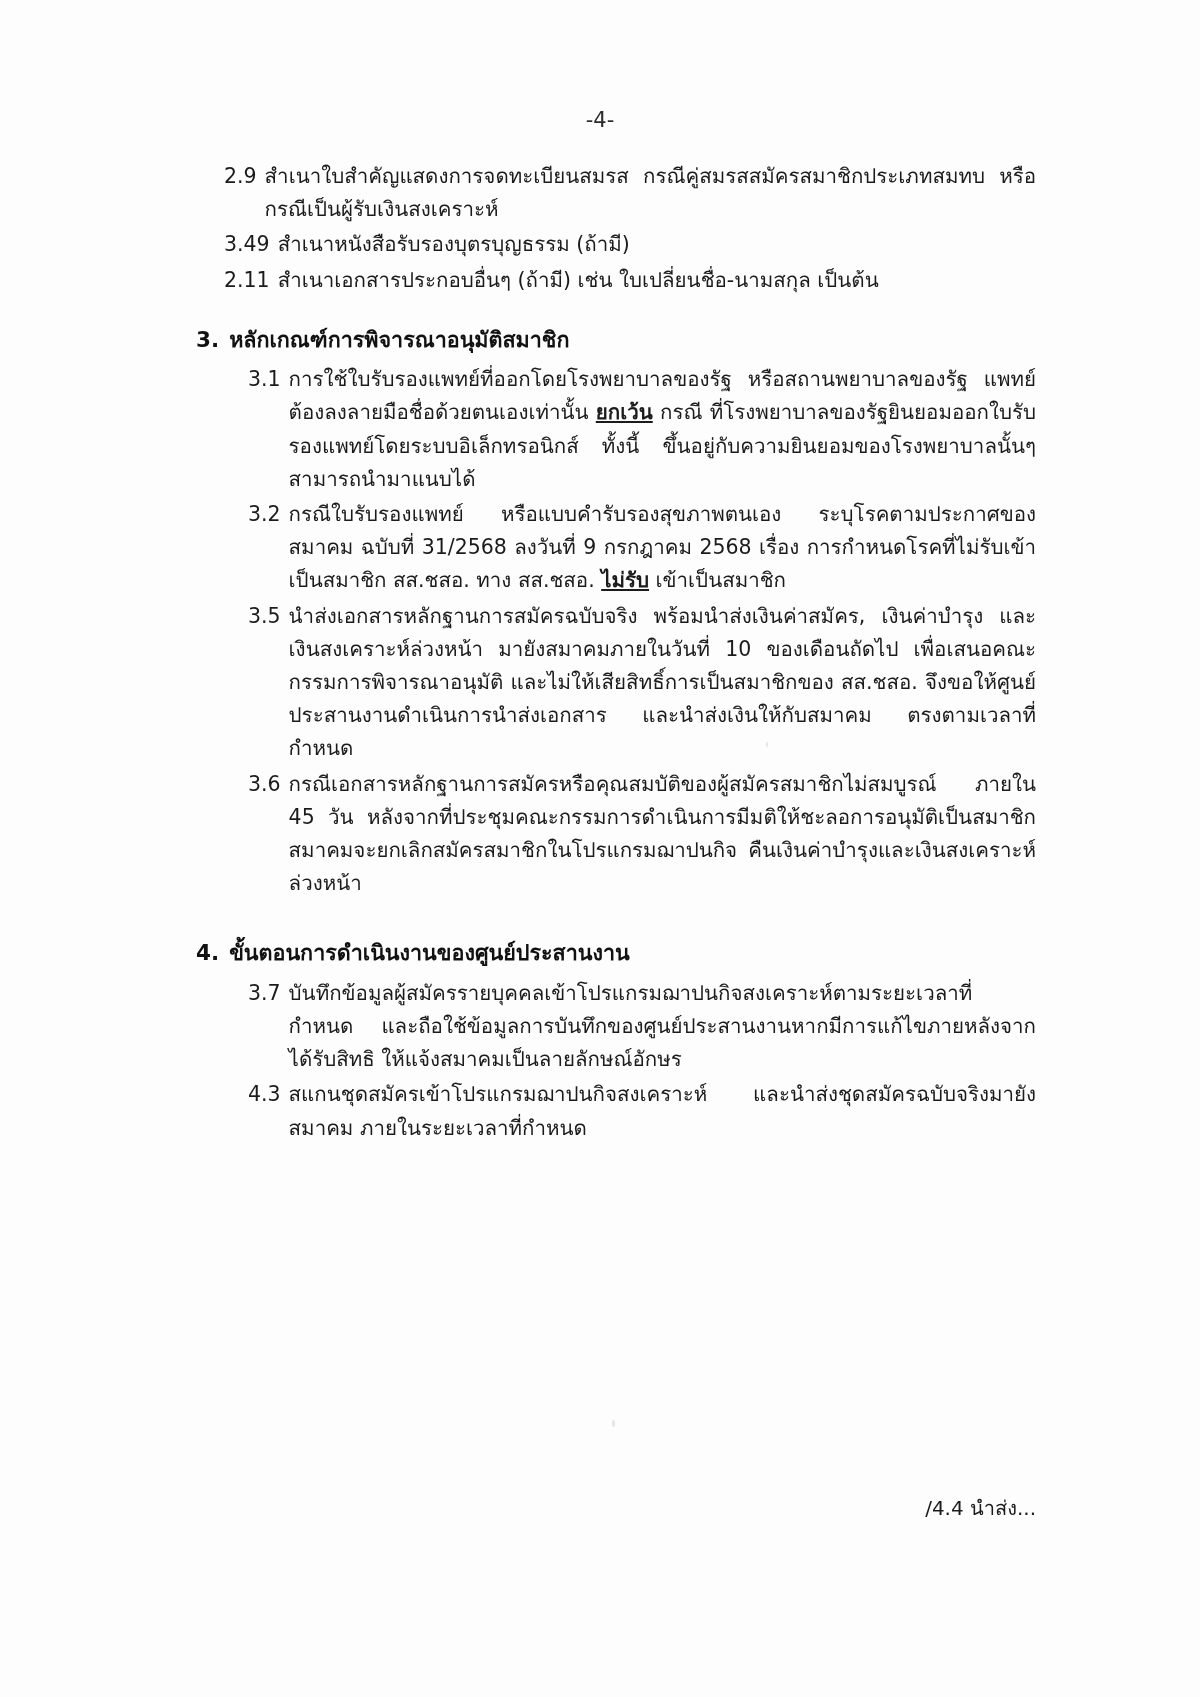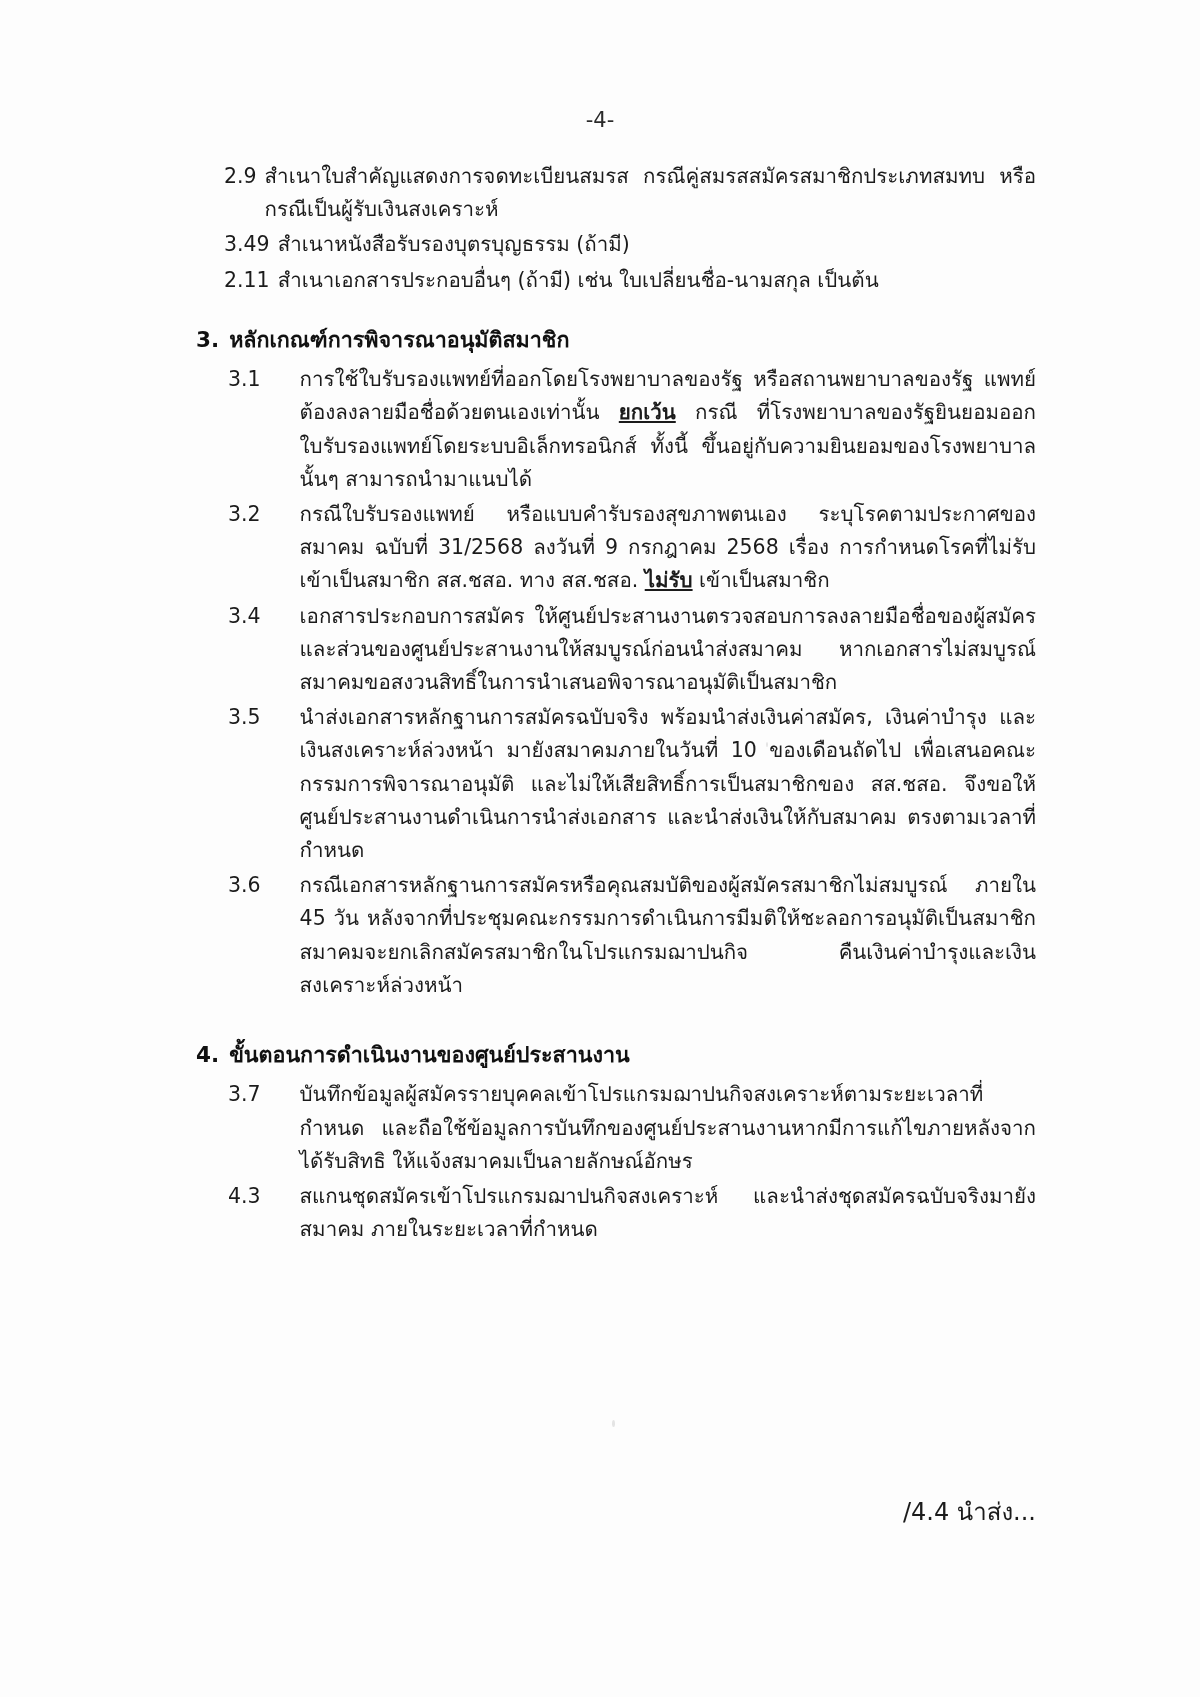--- a/index.html
+++ b/index.html
@@ -50,22 +50,21 @@
   .txt {
     flex: 1 1 auto;
     text-align: justify;
     text-justify: inter-character;
   }
   
   .lvl-sub {
     margin-left: 28px;
   }
   .lvl-sub2 {
-    margin-left: 32px;
-    gap: 31px;
+    margin-left: 52px;
   }
   .heading {
     display: flex;
     font-size: 21.5px;
     font-weight: bold;
     line-height: 1.6;
     margin-top: 14px;
     margin-bottom: 6px;
     margin-left: 0px;
     color: #111;
@@ -75,21 +74,21 @@
   }
   .spacer-sm { height: 10px; }
   .spacer-md { height: 20px; }
   u.uline {
     font-weight: bold;
   }
   .footer-note {
     position: absolute;
     top: 1492px;
     right: 164px;
-    font-size: 24px;
+    font-size: 20px;
     color: #1b1b1b;
   }
   .speck {
     position: absolute;
     background: #cfcfcf;
     border-radius: 50%;
     opacity: .55;
   }
 </style>
 </head>
@@ -127,24 +126,20 @@
       <span class="num">3.1</span>
       <span class="txt"><span>การใช้ใบรับรองแพทย์ที่ออกโดยโรงพยาบาลของรัฐ หรือสถานพยาบาลของรัฐ แพทย์ต้องลงลายมือชื่อด้วยตนเองเท่านั้น </span><u class="uline">ยกเว้น</u><span> กรณี ที่โรงพยาบาลของรัฐยินยอมออกใบรับรองแพทย์โดยระบบอิเล็กทรอนิกส์ ทั้งนี้ ขึ้นอยู่กับความยินยอมของโรงพยาบาลนั้นๆ สามารถนำมาแนบได้</span></span>
     </div>
 
     <div class="para lvl-sub2">
       <span class="num">3.2</span>
       <span class="txt"><span>กรณีใบรับรองแพทย์ หรือแบบคำรับรองสุขภาพตนเอง ระบุโรคตามประกาศของสมาคม ฉบับที่ 31/2568 ลงวันที่ 9 กรกฎาคม 2568 เรื่อง การกำหนดโรคที่ไม่รับเข้าเป็นสมาชิก สส.ชสอ. ทาง สส.ชสอ. </span><u class="uline">ไม่รับ</u><span> เข้าเป็นสมาชิก</span></span>
     </div>
 
 
-    <div class="para lvl-sub2">
-      <span class="num">3.4</span>
-      <span class="txt">เอกสารประกอบการสมัคร ให้ศูนย์ประสานงานตรวจสอบการลงลายมือชื่อของผู้สมัคร และส่วนของศูนย์ประสานงานให้สมบูรณ์ก่อนนำส่งสมาคม หากเอกสารไม่สมบูรณ์สมาคมขอสงวนสิทธิ์ในการนำเสนอพิจารณาอนุมัติเป็นสมาชิก</span>
-    </div>
 
     <div class="para lvl-sub2">
       <span class="num">3.5</span>
       <span class="txt">นำส่งเอกสารหลักฐานการสมัครฉบับจริง พร้อมนำส่งเงินค่าสมัคร, เงินค่าบำรุง และเงินสงเคราะห์ล่วงหน้า มายังสมาคมภายในวันที่ 10 ของเดือนถัดไป เพื่อเสนอคณะกรรมการพิจารณาอนุมัติ และไม่ให้เสียสิทธิ์การเป็นสมาชิกของ สส.ชสอ. จึงขอให้ศูนย์ประสานงานดำเนินการนำส่งเอกสาร และนำส่งเงินให้กับสมาคม ตรงตามเวลาที่กำหนด</span>
     </div>
 
     <div class="para lvl-sub2">
       <span class="num">3.6</span>
       <span class="txt">กรณีเอกสารหลักฐานการสมัครหรือคุณสมบัติของผู้สมัครสมาชิกไม่สมบูรณ์ ภายใน 45 วัน หลังจากที่ประชุมคณะกรรมการดำเนินการมีมติให้ชะลอการอนุมัติเป็นสมาชิก สมาคมจะยกเลิกสมัครสมาชิกในโปรแกรมฌาปนกิจ คืนเงินค่าบำรุงและเงินสงเคราะห์ล่วงหน้า</span>
     </div>

